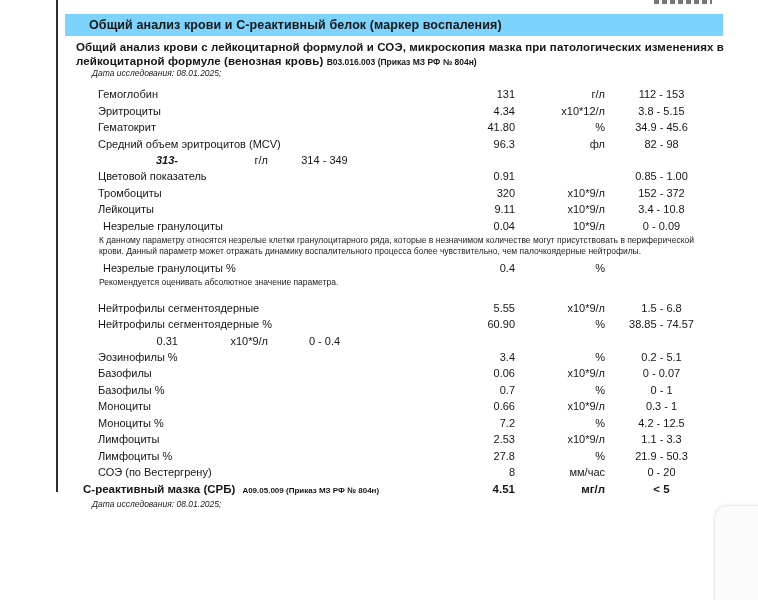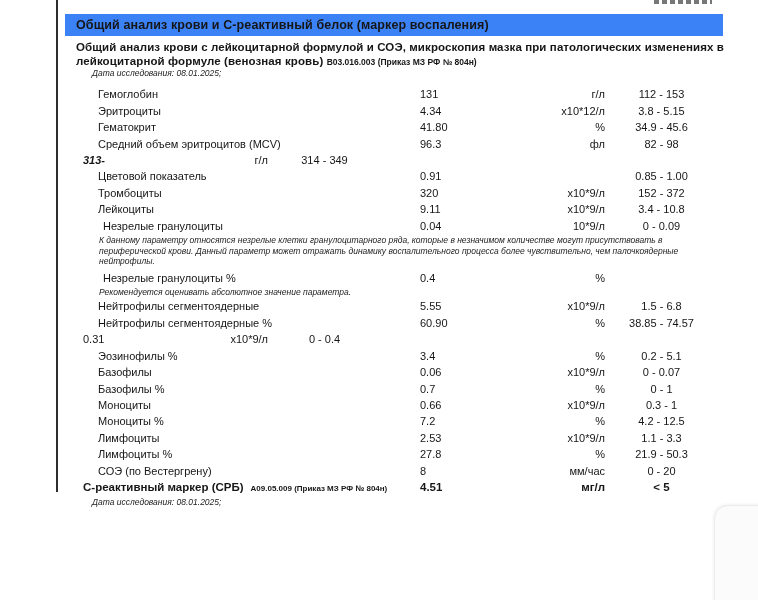--- a/index.html
+++ b/index.html
@@ -6,45 +6,45 @@
   body{
     width:758px;height:600px;position:relative;overflow:hidden;
     background:#ffffff;
     font-family:"Liberation Sans","DejaVu Sans",sans-serif;
     color:#161616;
   }
   .vline{position:absolute;left:56px;top:0;width:2px;height:492px;background:#2e2e2e;}
   .clip-frag{position:absolute;top:0;left:654px;width:58px;height:4px;opacity:.75;
     background:repeating-linear-gradient(90deg,#4a4a4a 0 5px,transparent 5px 8px);}
   .banner{
-    position:absolute;left:65px;top:14px;width:658px;height:22px;background:#3b82f6;
-    display:flex;align-items:center;box-sizing:border-box;padding-left:11px;
+    position:absolute;left:65px;top:14px;width:658px;height:22px;background:#7dd3fc;
+    display:flex;align-items:center;box-sizing:border-box;padding-left:24px;
     font-size:12.5px;font-weight:bold;letter-spacing:.1px;
   }
   .subheader{
     position:absolute;left:76px;top:41px;width:648px;
     font-size:11.5px;font-weight:bold;line-height:13.5px;letter-spacing:.1px;
   }
   .subheader .code{font-size:8.5px;font-weight:bold;letter-spacing:0;}
   .date-top{position:absolute;left:92px;top:68px;font-size:8.5px;font-style:italic;color:#222;}
   .results{position:absolute;left:83px;top:86px;width:635px;}
   .row{display:flex;align-items:center;height:16.45px;font-size:11px;}
   .row.gap{}
   .row.emph{font-size:11.5px;font-weight:bold;}
   .name{flex:1;padding-left:15px;white-space:nowrap;overflow:hidden;}
   .name.indent{padding-left:20px;}
   .row.emph .name{padding-left:0;}
   .name .code{font-size:8px;font-weight:bold;margin-left:7px;letter-spacing:0;}
-  .val{width:95px;text-align:left;}
+  .val{width:95px;text-align:right;}
   .val.abnormal{font-weight:bold;font-style:italic;}
   .unit{width:90px;text-align:right;}
   .range{width:113px;text-align:center;}
-  .note{font-size:8.5px;font-style:italic;line-height:10.7px;color:#1c1c1c;
+  .note{font-size:8.5px;line-height:10.7px;color:#1c1c1c;
     margin:1px 10px 3px 16px;}
-  .note.single{margin-bottom:0;}
+  .note.single{margin-bottom:12px;}
   .date-row{font-size:8.5px;font-style:italic;color:#222;margin:2px 0 0 9px;}
   .widget-panel{
     position:absolute;left:714px;top:505px;width:60px;height:110px;
     background:#fbfbfb;border:1px solid #ececec;border-radius:14px 0 0 0;
     box-shadow:-1px -1px 3px rgba(0,0,0,.05);
   }
 </style>
 </head>
 <body>
 
@@ -183,21 +183,21 @@
       <div class="unit">%</div>
       <div class="range">21.9 - 50.3</div>
     </div>
     <div class="row">
       <div class="name"><span>СОЭ (по Вестергрену)</span></div>
       <div class="val">8</div>
       <div class="unit">мм/час</div>
       <div class="range">0 - 20</div>
     </div>
     <div class="row gap emph">
-      <div class="name"><span>С-реактивный маркер (СРБ)</span><span class="code">A09.05.009 (Приказ МЗ РФ № 804н)</span></div>
+      <div class="name"><span>С-реактивный мазка (СРБ)</span><span class="code">A09.05.009 (Приказ МЗ РФ № 804н)</span></div>
       <div class="val">4.51</div>
       <div class="unit">мг/л</div>
       <div class="range">&lt; 5</div>
     </div>
     <div class="date-row">Дата исследования: 08.01.2025;</div>
   </div>
 
 <div class="widget-panel"></div>
 
 </body></html>

